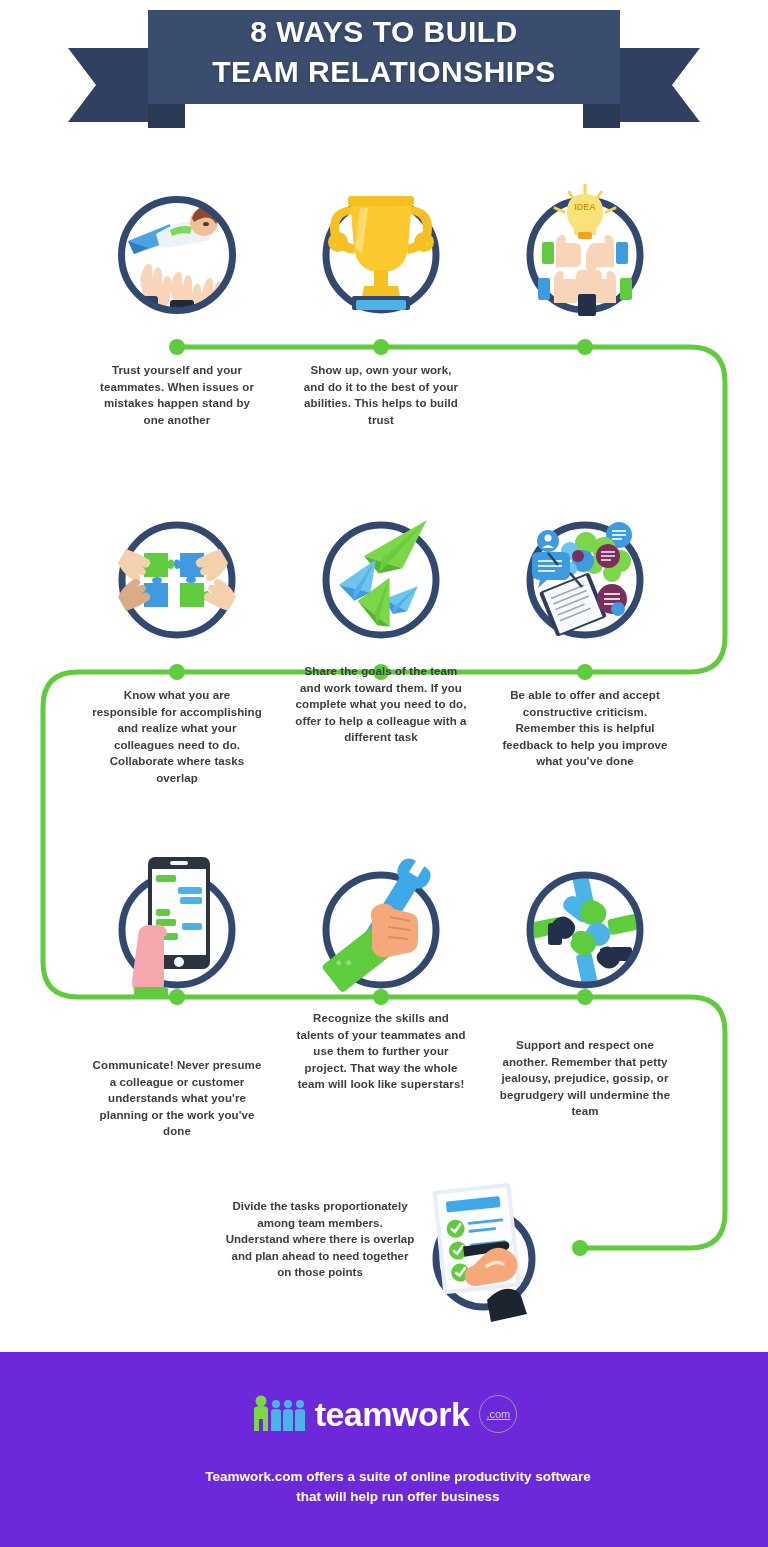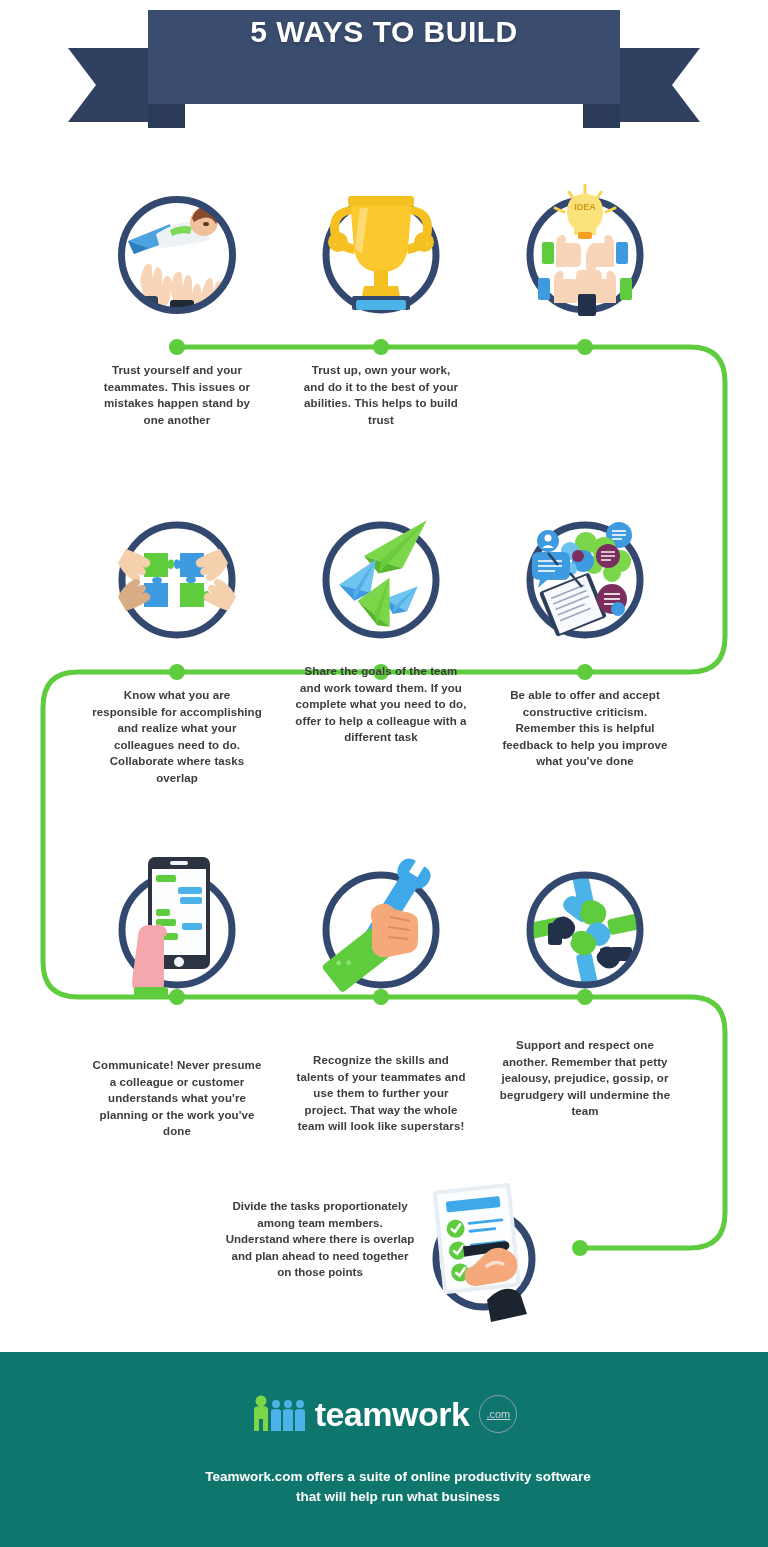--- a/index.html
+++ b/index.html
@@ -55,21 +55,21 @@
   .last-caption{
     position:absolute; left:225px; top:8px; width:190px;
     text-align:center; font-size:11.5px; line-height:16.5px;
     color:#3d3d3d; font-weight:600;
   }
   .last-icon{ position:absolute; left:425px; top:10px; width:118px; height:118px; }
 
   
   .footer{
     position:absolute; left:0; top:1352px; width:768px; height:195px;
-    background:#0f766e;
+    background:#6d28d9;
   }
   .logo-row{
     position:absolute; top:42px; left:0; width:768px;
     display:flex; align-items:center; justify-content:center; gap:8px;
   }
   .logo-word{
     color:#ffffff; font-size:34px; font-weight:bold; letter-spacing:-0.5px;
   }
   .logo-com{
     width:38px; height:38px; border:1.5px solid #8d9bb5; border-radius:50%;
@@ -87,21 +87,22 @@
 
 <div class="banner-wrap">
   <svg width="768" height="135" viewBox="0 0 768 135">
     <path d="M68 48 L148 48 L148 122 L68 122 L96 85 Z" fill="#2F4061"></path>
     <path d="M700 48 L620 48 L620 122 L700 122 L672 85 Z" fill="#2F4061"></path>
     <path d="M148 10 L620 10 L620 104 L148 104 Z" fill="#3A4D6E"></path>
     <path d="M148 104 L185 104 L185 128 L148 128 Z" fill="#2B3A57"></path>
     <path d="M620 104 L583 104 L583 128 L620 128 Z" fill="#2B3A57"></path>
   </svg>
   <div class="banner-title">
-    <div>5 WAYS TO BUILD</div>
+    <div>8 WAYS TO BUILD</div>
+    <div>TEAM RELATIONSHIPS</div>
   </div>
 </div>
 
 <svg class="path-layer" viewBox="0 0 768 1400">
 
   <path d="M177 347 L690 347 Q725 347 725 382 L725 637 Q725 672 690 672 L78 672 Q43 672 43 707 L43 962 Q43 997 78 997 L690 997 Q725 997 725 1032 L725 1213 Q725 1248 690 1248 L580 1248" fill="none" stroke="#5FCC3E" stroke-width="5" stroke-linecap="round"></path>
 
   <circle cx="177" cy="347" r="8" fill="#5FCC3E"></circle>
   <circle cx="381" cy="347" r="8" fill="#5FCC3E"></circle>
   <circle cx="585" cy="347" r="8" fill="#5FCC3E"></circle>
@@ -142,21 +143,21 @@
             <path d="M52 92 q4-18 10-16 q2 0 2 6 l1 9 q1-12 5-12 q4 0 4 10 l0 8 q2-10 6-9 q4 1 3 11 l-1 10 q-1 10-10 11 q-12 1-16-10 z"></path>
             <path d="M84 96 q4-16 9-14 q2 0 2 6 l1 8 q1-11 5-11 q4 0 4 9 l0 8 q-1 11-10 12 q-11 1-14-9 z"></path>
           </g>
           <rect x="14" y="100" width="26" height="22" rx="3" fill="#2D4356"></rect>
           <rect x="52" y="104" width="24" height="22" rx="3" fill="#1F2833"></rect>
           <rect x="84" y="112" width="22" height="18" rx="3" fill="#6B4B3A"></rect>
         </g>
       </svg>
       <div class="ring"></div>
     </div>
-    <div class="caption" style="margin-top:48px;">Trust yourself and your teammates. This issues or mistakes happen stand by one another</div>
+    <div class="caption" style="margin-top:48px;">Trust yourself and your teammates. When issues or mistakes happen stand by one another</div>
   </div>
 
   <div class="cell col2">
     <div class="icon-circle">
       <svg class="icon-svg" viewBox="0 0 118 118" style="overflow:visible;">
         <circle cx="59" cy="59" r="55" fill="none" stroke="#32486E" stroke-width="7"></circle>
         <g>
           <path d="M30 10 q-22 2 -22 22 q0 22 24 26 l2 -9 q-17 -3 -17 -17 q0 -13 14 -14 z" fill="#F5C022"></path>
           <path d="M88 10 q22 2 22 22 q0 22 -24 26 l-2 -9 q17 -3 17 -17 q0 -13 -14 -14 z" fill="#F5C022"></path>
           <circle cx="16" cy="46" r="7" fill="none" stroke="#F5C022" stroke-width="6"></circle>
@@ -164,21 +165,21 @@
           <path d="M28 4 L90 4 L86 52 q-3 24 -27 24 q-24 0 -27 -24 Z" fill="#FBC82E"></path>
           <rect x="26" y="0" width="66" height="10" rx="3" fill="#F5C022"></rect>
           <path d="M38 12 L46 12 L40 58 L33 52 Z" fill="#FFE08A" opacity="0.75"></path>
           <rect x="52" y="74" width="14" height="16" fill="#F5C022"></rect>
           <path d="M42 90 L76 90 L78 100 L40 100 Z" fill="#F5C022"></path>
           <rect x="30" y="100" width="58" height="14" rx="2" fill="#32486E"></rect>
           <rect x="34" y="104" width="50" height="10" rx="2" fill="#4BB3E8"></rect>
         </g>
       </svg>
     </div>
-    <div class="caption" style="margin-top:48px;">Trust up, own your work, and do it to the best of your abilities. This helps to build trust</div>
+    <div class="caption" style="margin-top:48px;">Show up, own your work, and do it to the best of your abilities. This helps to build trust</div>
   </div>
 
   <div class="cell col3">
     <div class="icon-circle">
       <svg class="icon-svg" viewBox="0 0 118 118" style="overflow:visible;">
         <circle cx="59" cy="59" r="55" fill="none" stroke="#32486E" stroke-width="7"></circle>
 
         <g>
           <path d="M48 4 l-5 -8 M70 4 l5 -8 M59 -2 l0 -9 M38 16 l-9 -4 M80 16 l9 -4" stroke="#F7D44B" stroke-width="3" stroke-linecap="round" fill="none"></path>
           <path d="M59 -2 q18 0 18 18 q0 11 -7 16 l0 7 l-22 0 l0 -7 q-7 -5 -7 -16 q0 -18 18 -18 z" fill="#FBE17A"></path>
@@ -395,21 +396,21 @@
         <g transform="translate(44,28)">
           <path d="M6 22 q-4-12 6-16 q10-4 16 4 l16 4 q8 2 8 10 l0 18 q0 10 -10 12 l-20 4 q-12 2 -16 -8 z" fill="#F5A97A"></path>
           <g stroke="#E08C5C" stroke-width="2" fill="none">
             <line x1="24" y1="18" x2="44" y2="22"></line>
             <line x1="22" y1="28" x2="44" y2="31"></line>
             <line x1="22" y1="38" x2="42" y2="40"></line>
           </g>
         </g>
       </svg>
     </div>
-    <div class="caption wide" style="margin-top:63px;">Recognize the skills and talents of your teammates and use them to further your project. That way the whole team will look like superstars!</div>
+    <div class="caption wide" style="margin-top:21px;">Recognize the skills and talents of your teammates and use them to further your project. That way the whole team will look like superstars!</div>
   </div>
 
   <div class="cell col3">
     <div class="icon-circle">
       <svg class="icon-svg" viewBox="0 0 118 118">
         <defs>
             <clipPath id="c9">
               <circle cx="59" cy="59" r="52"></circle>
             </clipPath>
           </defs>
@@ -486,15 +487,15 @@
       <circle cx="37" cy="10" r="4" fill="#4BB3E8"></circle>
       <path d="M32 17 q0-2 5-2 q5 0 5 2 l0 20 l-10 0 z" fill="#4BB3E8"></path>
       <circle cx="49" cy="10" r="4" fill="#4BB3E8"></circle>
       <path d="M44 17 q0-2 5-2 q5 0 5 2 l0 20 l-10 0 z" fill="#4BB3E8"></path>
     </svg>
     <span class="logo-word">teamwork</span>
     <span class="logo-com">.com</span>
   </div>
   <div class="footer-text">
     <div>Teamwork.com offers a suite of online productivity software</div>
-    <div>that will help run what business</div>
+    <div>that will help run offer business</div>
   </div>
 </div>
 
 </body></html>

